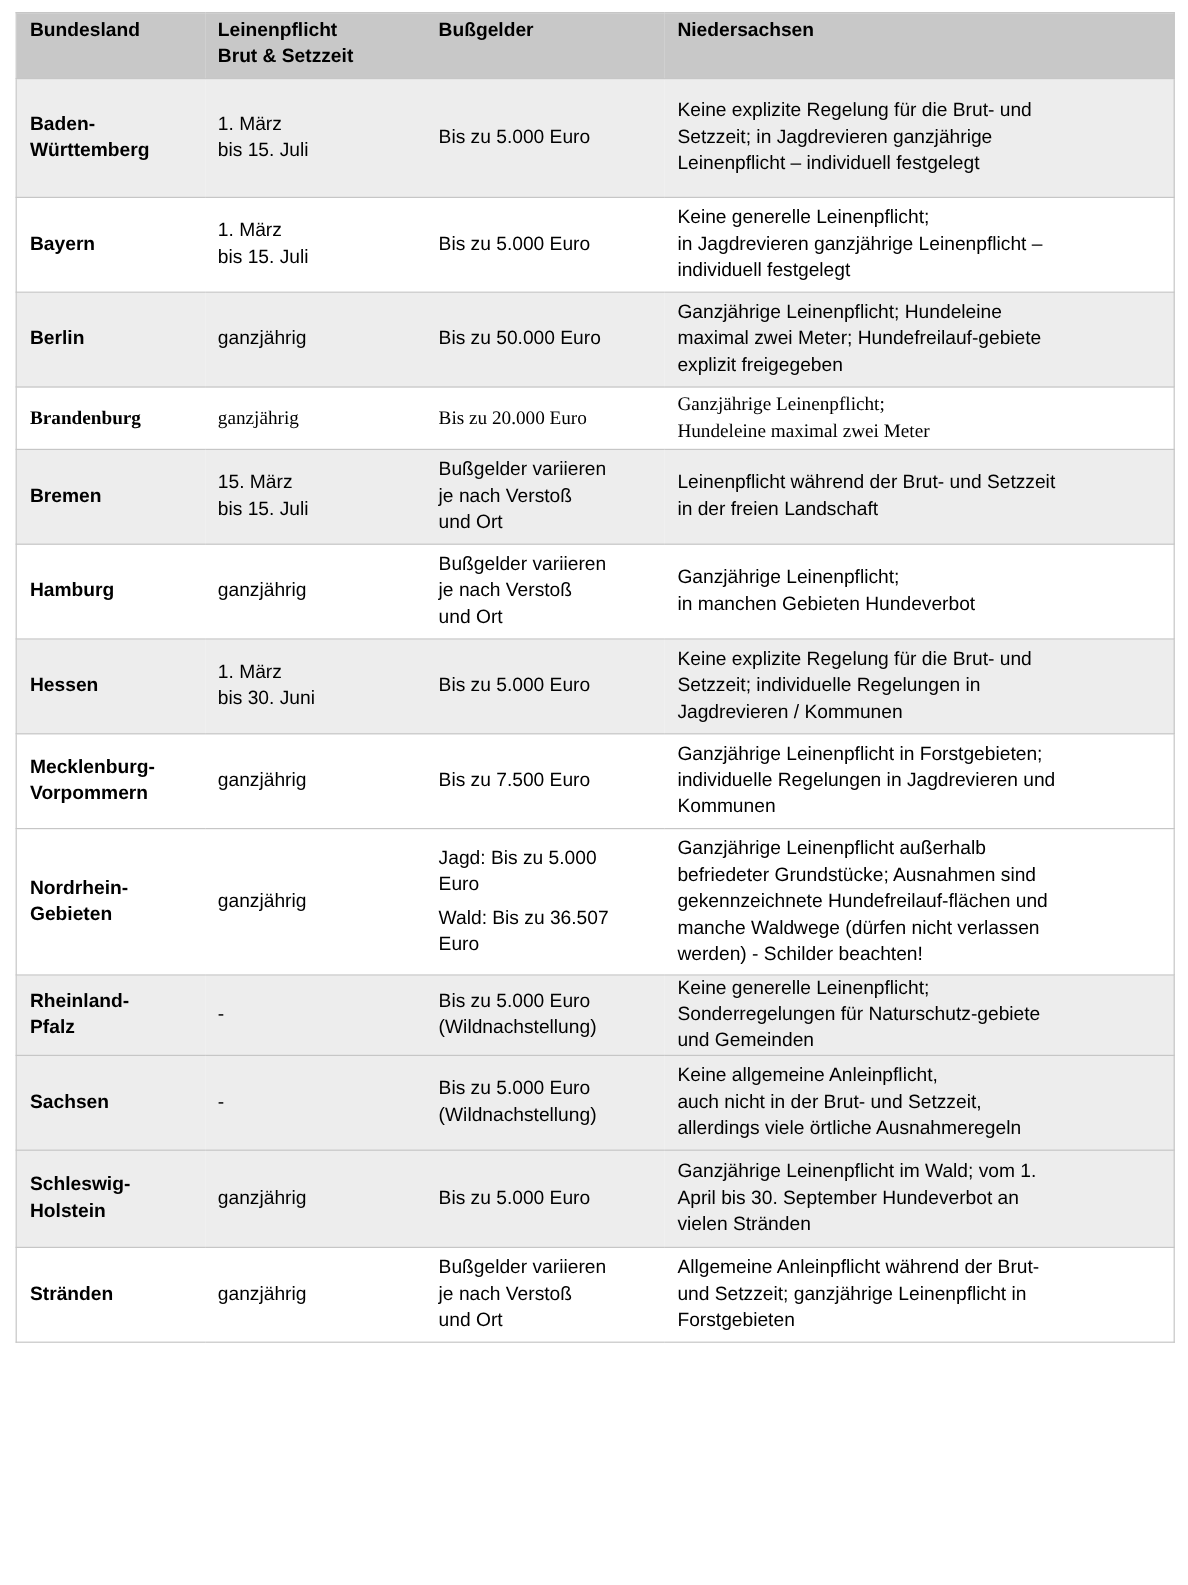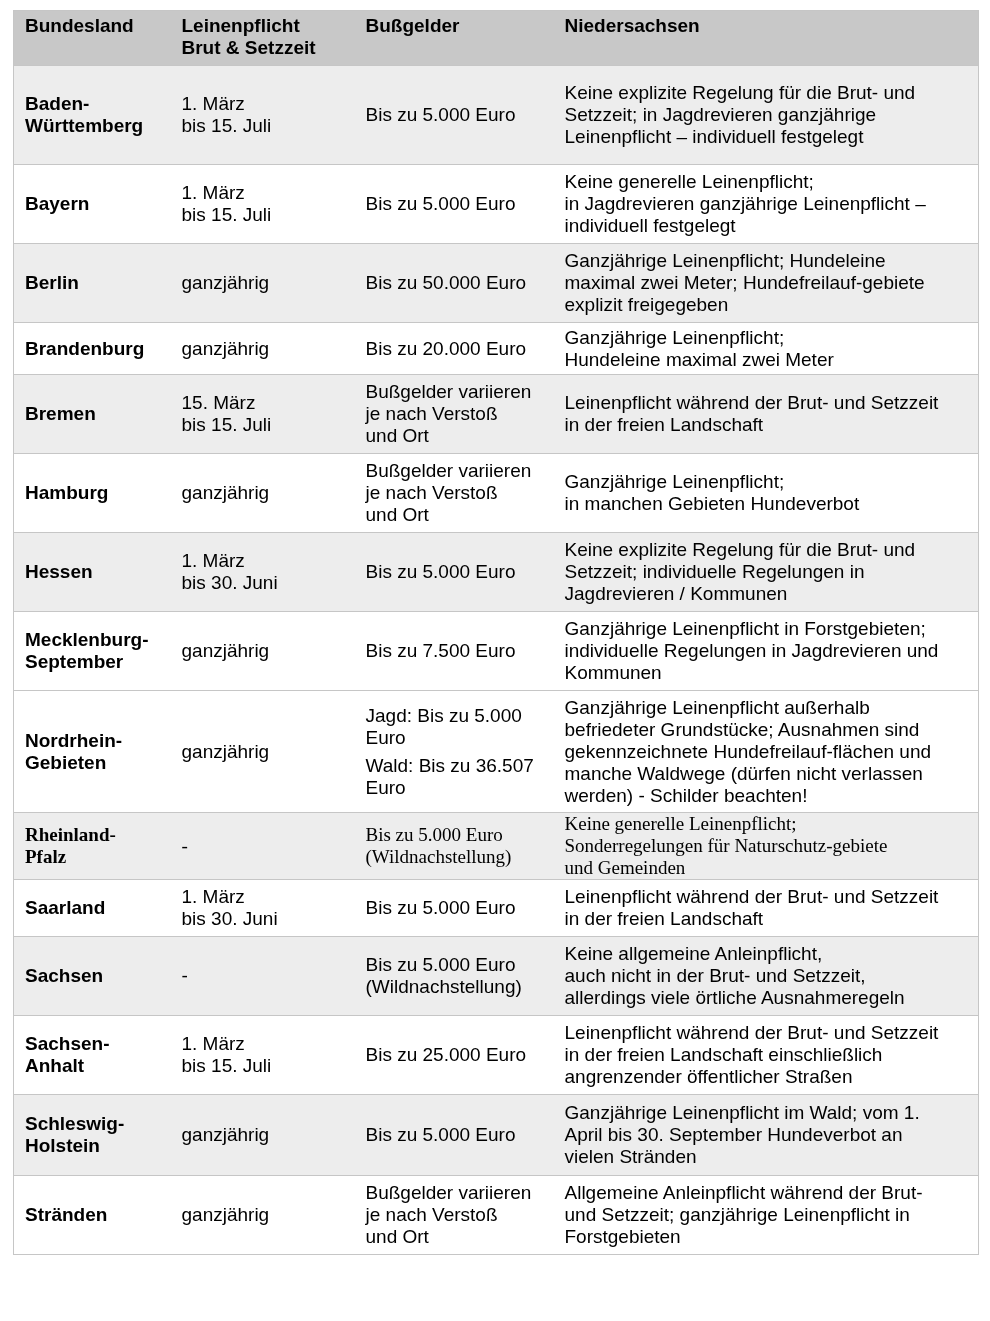--- a/index.html
+++ b/index.html
@@ -1,20 +1,20 @@
 <!DOCTYPE html>
 <html><head>
 <meta charset="utf-8">
 <style>
   html, body { margin: 0; padding: 0; background: #ffffff; }
   body { width: 990px; height: 1321px; position: relative; font-family: "Liberation Sans", sans-serif; color: #000; }
   table.leinen {
     position: absolute; left: 13px; top: 10px; width: 965px;
     border-collapse: collapse; table-layout: fixed;
-    font-size: 19px; line-height: 22px;
+    font-size: 16px; line-height: 22px;
   }
   table.leinen col.c1 { width: 157px; }
   table.leinen col.c2 { width: 184px; }
   table.leinen col.c3 { width: 199px; }
   table.leinen col.c4 { width: 425px; }
   table.leinen th, table.leinen td {
     border-top: 1px solid #c6c6c6;
     border-bottom: 1px solid #c6c6c6;
     padding: 0 6px 0 11px;
     vertical-align: middle;
@@ -73,21 +73,21 @@
 individuell festgelegt</td>
       </tr>
       <tr class="shaded" style="height: 79px;">
         <td class="state">Berlin</td>
         <td>ganzjährig</td>
         <td><span class="fine-line">Bis zu 50.000 Euro</span></td>
         <td>Ganzjährige Leinenpflicht; Hundeleine
 maximal zwei Meter; Hundefreilauf-gebiete
 explizit freigegeben</td>
       </tr>
-      <tr class="plain" style="height: 52px;">
+      <tr class="plain" style="height: 52px; font-family: Liberation Serif, serif;">
         <td class="state">Brandenburg</td>
         <td>ganzjährig</td>
         <td><span class="fine-line">Bis zu 20.000 Euro</span></td>
         <td>Ganzjährige Leinenpflicht;
 Hundeleine maximal zwei Meter</td>
       </tr>
       <tr class="shaded" style="height: 79px;">
         <td class="state">Bremen</td>
         <td>15. März
 bis 15. Juli</td>
@@ -110,76 +110,58 @@
         <td class="state">Hessen</td>
         <td>1. März
 bis 30. Juni</td>
         <td><span class="fine-line">Bis zu 5.000 Euro</span></td>
         <td>Keine explizite Regelung für die Brut- und
 Setzzeit; individuelle Regelungen in
 Jagdrevieren / Kommunen</td>
       </tr>
       <tr class="plain" style="height: 79px;">
         <td class="state">Mecklenburg-
-September</td>
+Vorpommern</td>
         <td>ganzjährig</td>
         <td><span class="fine-line">Bis zu 7.500 Euro</span></td>
         <td>Ganzjährige Leinenpflicht in Forstgebieten;
 individuelle Regelungen in Jagdrevieren und
 Kommunen</td>
       </tr>
       <tr class="plain" style="height: 122px;">
         <td class="state">Nordrhein-
 Gebieten</td>
         <td>ganzjährig</td>
         <td><span class="fine-line">Jagd: Bis zu 5.000
 Euro</span><span class="fine-line">Wald: Bis zu 36.507
 Euro</span></td>
         <td>Ganzjährige Leinenpflicht außerhalb
 befriedeter Grundstücke; Ausnahmen sind
 gekennzeichnete Hundefreilauf-flächen und
 manche Waldwege (dürfen nicht verlassen
 werden) - Schilder beachten!</td>
       </tr>
-      <tr class="shaded" style="height: 57px; font-family: Liberation Serif, serif;">
+      <tr class="shaded" style="height: 57px;">
         <td class="state">Rheinland-
 Pfalz</td>
         <td>-</td>
         <td><span class="fine-line">Bis zu 5.000 Euro
 (Wildnachstellung)</span></td>
         <td>Keine generelle Leinenpflicht;
 Sonderregelungen für Naturschutz-gebiete
 und Gemeinden</td>
       </tr>
-      <tr class="plain" style="height: 57px;">
-        <td class="state">Saarland</td>
-        <td>1. März
-bis 30. Juni</td>
-        <td><span class="fine-line">Bis zu 5.000 Euro</span></td>
-        <td>Leinenpflicht während der Brut- und Setzzeit
-in der freien Landschaft</td>
-      </tr>
       <tr class="shaded" style="height: 79px;">
         <td class="state">Sachsen</td>
         <td>-</td>
         <td><span class="fine-line">Bis zu 5.000 Euro
 (Wildnachstellung)</span></td>
         <td>Keine allgemeine Anleinpflicht,
 auch nicht in der Brut- und Setzzeit,
 allerdings viele örtliche Ausnahmeregeln</td>
-      </tr>
-      <tr class="plain" style="height: 79px;">
-        <td class="state">Sachsen-
-Anhalt</td>
-        <td>1. März
-bis 15. Juli</td>
-        <td><span class="fine-line">Bis zu 25.000 Euro</span></td>
-        <td>Leinenpflicht während der Brut- und Setzzeit
-in der freien Landschaft einschließlich
-angrenzender öffentlicher Straßen</td>
       </tr>
       <tr class="shaded" style="height: 81px;">
         <td class="state">Schleswig-
 Holstein</td>
         <td>ganzjährig</td>
         <td><span class="fine-line">Bis zu 5.000 Euro</span></td>
         <td>Ganzjährige Leinenpflicht im Wald; vom 1.
 April bis 30. September Hundeverbot an
 vielen Stränden</td>
       </tr>

